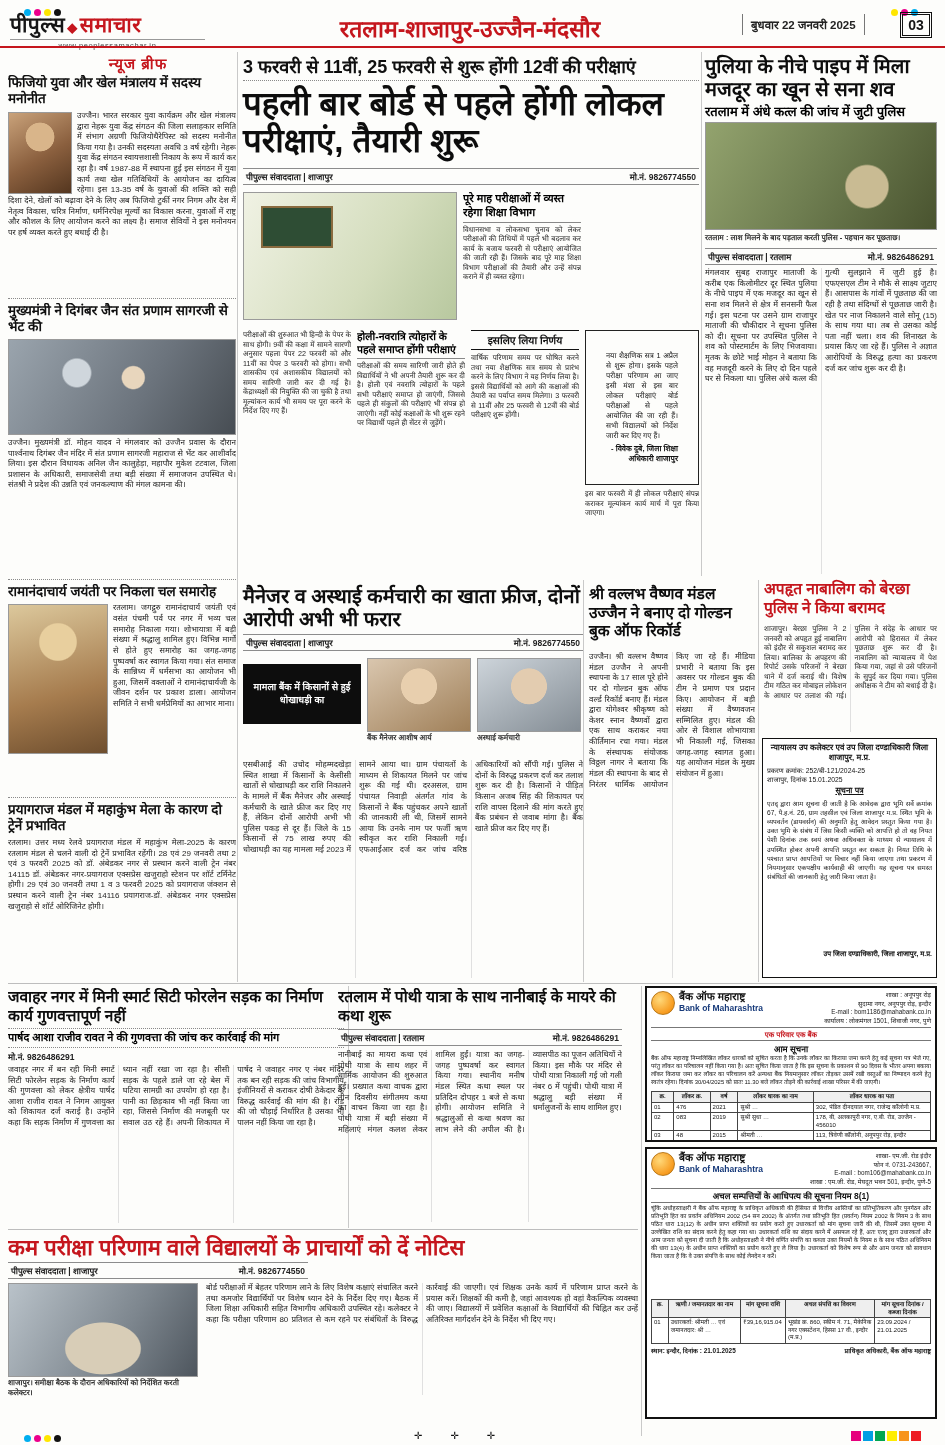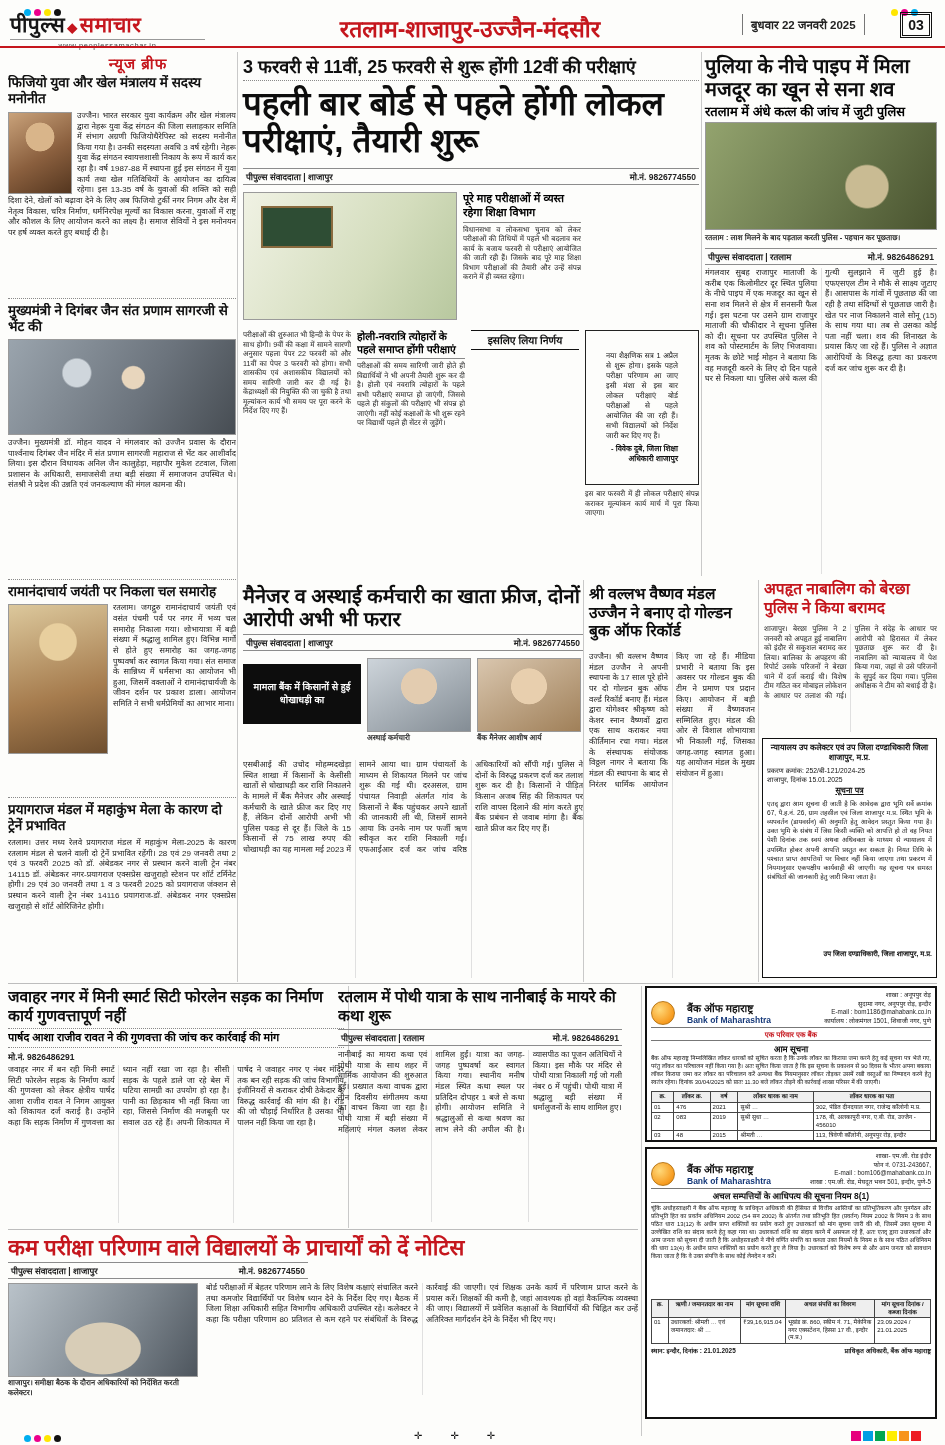--- a/index.html
+++ b/index.html
@@ -49,21 +49,21 @@
   .ph-mug1{background:radial-gradient(circle at 50% 38%,#e8cfae 0 26%,transparent 27%),linear-gradient(150deg,#d9c6ae,#a08059)}
   .ph-mug2{background:radial-gradient(circle at 50% 38%,#e3ccb0 0 26%,transparent 27%),linear-gradient(150deg,#cdd4da,#848d95)}
   .ph-meeting{background:radial-gradient(ellipse at 50% 70%,#d8cdb7 0 28%,transparent 29%),linear-gradient(120deg,#b9c2c9,#7d868e 60%,#4e565e)}
   .board{position:absolute;left:8%;top:10%;width:34%;height:34%;background:#2e4d34;border:2px solid #8a6b3f}
   
   .legal{border:1.5px solid #111;padding:4px;background:#fff}
   .legal .t{font-size:8px;font-weight:bold;text-align:center;line-height:1.3}
   .legal .l{font-size:6.8px;line-height:1.35}
   .legal .b{font-size:6.6px;line-height:1.4;text-align:justify;margin-top:2px;overflow:hidden}
   .bank{border:2px solid #111;background:#fff;padding:3px 4px;overflow:hidden}
-  .bank-head{display:flex;align-items:flex-end;gap:12px}
+  .bank-head{display:flex;align-items:flex-start;gap:4px}
   .bank-logo{width:24px;height:24px;border-radius:50%;background:radial-gradient(circle at 35% 35%,#ffd97a,#f79b1f 70%,#d97b00);border:1px solid #b97a1d;flex:0 0 auto}
   .bank-hi{font-size:10.5px;font-weight:bold;line-height:1.1}
   .bank-en{font-size:8.5px;font-weight:bold;color:#173a7a;line-height:1.2}
   .bank-right{margin-left:auto;text-align:right;font-size:6.3px;line-height:1.35;color:#222}
   .bank-tag{font-size:7.2px;font-weight:bold;color:#c5161d;text-align:center;border-top:1px solid #777;border-bottom:1px solid #777;padding:1px 0;margin:2px 0}
   .bank-title{font-size:8.5px;font-weight:bold;text-align:center;margin:1px 0}
   .bank-body{font-size:5.9px;line-height:1.35;text-align:justify;overflow:hidden}
   table.bnk{width:100%;border-collapse:collapse;margin-top:2px}
   table.bnk th,table.bnk td{border:1px solid #444;font-size:6px;line-height:1.25;padding:1px 2px;text-align:left;vertical-align:top}
   table.bnk th{background:#efefef;font-weight:bold;text-align:center}
@@ -159,20 +159,21 @@
     </div>
   </div>
   <div class="abs" style="left:243px;top:330px;width:456px;height:246px;display:flex;gap:6px;overflow:hidden">
     <div class="btxt7" style="width:108px;height:246px">परीक्षाओं की शुरुआत भी हिन्दी के पेपर के साथ होगी। 9वीं की कक्षा में सामने सारणी अनुसार पहला पेपर 22 फरवरी को और 11वीं का पेपर 3 फरवरी को होगा। सभी शासकीय एवं अशासकीय विद्यालयों को समय सारिणी जारी कर दी गई है। केंद्राध्यक्षों की नियुक्ति की जा चुकी है तथा मूल्यांकन कार्य भी समय पर पूरा करने के निर्देश दिए गए हैं।</div>
     <div style="width:108px;overflow:hidden">
       <div class="subhead" style="font-size:10.5px;border-bottom:1px solid #888;padding-bottom:2px;margin-bottom:2px">होली-नवरात्रि त्योहारों के पहले समाप्त होंगी परीक्षाएं</div>
       <div class="btxt7" style="height:196px">परीक्षाओं की समय सारिणी जारी होते ही विद्यार्थियों ने भी अपनी तैयारी शुरू कर दी है। होली एवं नवरात्रि त्योहारों के पहले सभी परीक्षाएं समाप्त हो जाएंगी, जिससे पहले ही संकुलों की परीक्षाएं भी संपन्न हो जाएंगी। नहीं कोई कक्षाओं के भी शुरू रहने पर विद्यार्थी पहले ही सेंटर से जुड़ेंगे।</div>
     </div>
     <div style="width:108px;overflow:hidden">
       <div class="dec-head">इसलिए लिया निर्णय</div>
+      <div class="btxt7" style="height:196px">वार्षिक परिणाम समय पर घोषित करने तथा नया शैक्षणिक सत्र समय से प्रारंभ करने के लिए विभाग ने यह निर्णय लिया है। इससे विद्यार्थियों को आगे की कक्षाओं की तैयारी का पर्याप्त समय मिलेगा। 3 फरवरी से 11वीं और 25 फरवरी से 12वीं की बोर्ड परीक्षाएं शुरू होंगी।</div>
     </div>
     <div style="width:114px;overflow:hidden">
       <div class="quote-box">
         <div>नया शैक्षणिक सत्र 1 अप्रैल से शुरू होगा। इसके पहले परीक्षा परिणाम आ जाए इसी मंशा से इस बार लोकल परीक्षाएं बोर्ड परीक्षाओं से पहले आयोजित की जा रही हैं। सभी विद्यालयों को निर्देश जारी कर दिए गए हैं।</div>
         <div class="quote-attrib">- विवेक दुबे, जिला शिक्षा अधिकारी शाजापुर</div>
       </div>
       <div class="btxt7" style="margin-top:4px;height:90px">इस बार फरवरी में ही लोकल परीक्षाएं संपन्न कराकर मूल्यांकन कार्य मार्च में पूरा किया जाएगा।</div>
     </div>
   </div>
 
@@ -187,26 +188,26 @@
   <div class="abs btxt cols-2" style="left:705px;top:268px;width:232px;height:306px">मंगलवार सुबह राजापुर माताजी के करीब एक किलोमीटर दूर स्थित पुलिया के नीचे पाइप में एक मजदूर का खून से सना शव मिलने से क्षेत्र में सनसनी फैल गई। इस घटना पर उसने ग्राम राजापुर माताजी की चौकीदार ने सूचना पुलिस को दी। सूचना पर उपस्थित पुलिस ने शव को पोस्टमार्टम के लिए भिजवाया। मृतक के छोटे भाई मोहन ने बताया कि वह मजदूरी करने के लिए दो दिन पहले घर से निकला था। पुलिस अंधे कत्ल की गुत्थी सुलझाने में जुटी हुई है। एफएसएल टीम ने मौके से साक्ष्य जुटाए हैं। आसपास के गांवों में पूछताछ की जा रही है तथा संदिग्धों से पूछताछ जारी है। खेत पर नाज निकालने वाले सोनू (15) के साथ गया था। तब से उसका कोई पता नहीं चला। शव की शिनाख्त के प्रयास किए जा रहे हैं। पुलिस ने अज्ञात आरोपियों के विरुद्ध हत्या का प्रकरण दर्ज कर जांच शुरू कर दी है।</div>
 
   <div class="abs hl20" style="left:243px;top:585px;width:340px">मैनेजर व अस्थाई कर्मचारी का खाता फ्रीज, दोनों आरोपी अभी भी फरार</div>
   <div class="abs byline-row" style="left:243px;top:634px;width:340px">
     <span>पीपुल्स संवाददाता | शाजापुर</span>
     <span class="phone">मो.नं. 9826774550</span>
   </div>
   <div class="abs" style="left:243px;top:658px;width:340px;height:96px;display:flex;gap:6px">
     <div class="black-box" style="width:118px;height:60px;margin-top:6px">मामला बैंक में किसानों से हुई धोखाधड़ी का</div>
     <div style="width:104px">
+      <div class="photo ph-mug1" style="width:104px;height:74px"></div>
+      <div class="caption">बैंक मैनेजर आशीष आर्य</div>
+    </div>
+    <div style="width:104px">
       <div class="photo ph-mug2" style="width:104px;height:74px"></div>
       <div class="caption">अस्थाई कर्मचारी</div>
-    </div>
-    <div style="width:104px">
-      <div class="photo ph-mug1" style="width:104px;height:74px"></div>
-      <div class="caption">बैंक मैनेजर आशीष आर्य</div>
     </div>
   </div>
   <div class="abs btxt cols-3" style="left:243px;top:760px;width:340px;height:218px">एसबीआई की उचोद मोहम्मदखेड़ा स्थित शाखा में किसानों के केसीसी खातों से धोखाधड़ी कर राशि निकालने के मामले में बैंक मैनेजर और अस्थाई कर्मचारी के खाते फ्रीज कर दिए गए हैं, लेकिन दोनों आरोपी अभी भी पुलिस पकड़ से दूर हैं। जिले के 15 किसानों से 75 लाख रुपए की धोखाधड़ी का यह मामला मई 2023 में सामने आया था। ग्राम पंचायतों के माध्यम से शिकायत मिलने पर जांच शुरू की गई थी। दरअसल, ग्राम पंचायत निवाड़ी अंतर्गत गांव के किसानों ने बैंक पहुंचकर अपने खातों की जानकारी ली थी, जिसमें सामने आया कि उनके नाम पर फर्जी ऋण स्वीकृत कर राशि निकाली गई। एफआईआर दर्ज कर जांच वरिष्ठ अधिकारियों को सौंपी गई। पुलिस ने दोनों के विरुद्ध प्रकरण दर्ज कर तलाश शुरू कर दी है। किसानों ने पीड़ित किसान अजब सिंह की शिकायत पर राशि वापस दिलाने की मांग करते हुए बैंक प्रबंधन से जवाब मांगा है। बैंक खाते फ्रीज कर दिए गए हैं।</div>
 
   <div class="abs hl16" style="left:589px;top:585px;width:166px">श्री वल्लभ वैष्णव मंडल उज्जैन ने बनाए दो गोल्डन बुक ऑफ रिकॉर्ड</div>
   <div class="abs btxt cols-2" style="left:589px;top:652px;width:166px;height:326px">उज्जैन। श्री वल्लभ वैष्णव मंडल उज्जैन ने अपनी स्थापना के 17 साल पूरे होने पर दो गोल्डन बुक ऑफ वर्ल्ड रिकॉर्ड बनाए हैं। मंडल द्वारा योगेश्वर श्रीकृष्ण को केशर स्नान वैष्णवों द्वारा एक साथ कराकर नया कीर्तिमान रचा गया। मंडल के संस्थापक संयोजक विठ्ठल नागर ने बताया कि मंडल की स्थापना के बाद से निरंतर धार्मिक आयोजन किए जा रहे हैं। मीडिया प्रभारी ने बताया कि इस अवसर पर गोल्डन बुक की टीम ने प्रमाण पत्र प्रदान किए। आयोजन में बड़ी संख्या में वैष्णवजन सम्मिलित हुए। मंडल की ओर से विशाल शोभायात्रा भी निकाली गई, जिसका जगह-जगह स्वागत हुआ। यह आयोजन मंडल के मुख्य संयोजन में हुआ।</div>
 
   <div class="abs hl16 red" style="left:764px;top:580px;width:173px">अपहृत नाबालिग को बेरछा पुलिस ने किया बरामद</div>
   <div class="abs btxt7 cols-2" style="left:764px;top:624px;width:173px;height:108px">शाजापुर। बेरछा पुलिस ने 2 जनवरी को अपहृत हुई नाबालिग को इंदौर से सकुशल बरामद कर लिया। बालिका के अपहरण की रिपोर्ट उसके परिजनों ने बेरछा थाने में दर्ज कराई थी। विशेष टीम गठित कर मोबाइल लोकेशन के आधार पर तलाश की गई। पुलिस ने संदेह के आधार पर आरोपी को हिरासत में लेकर पूछताछ शुरू कर दी है। नाबालिग को न्यायालय में पेश किया गया, जहां से उसे परिजनों के सुपुर्द कर दिया गया। पुलिस अधीक्षक ने टीम को बधाई दी है।</div>
 

